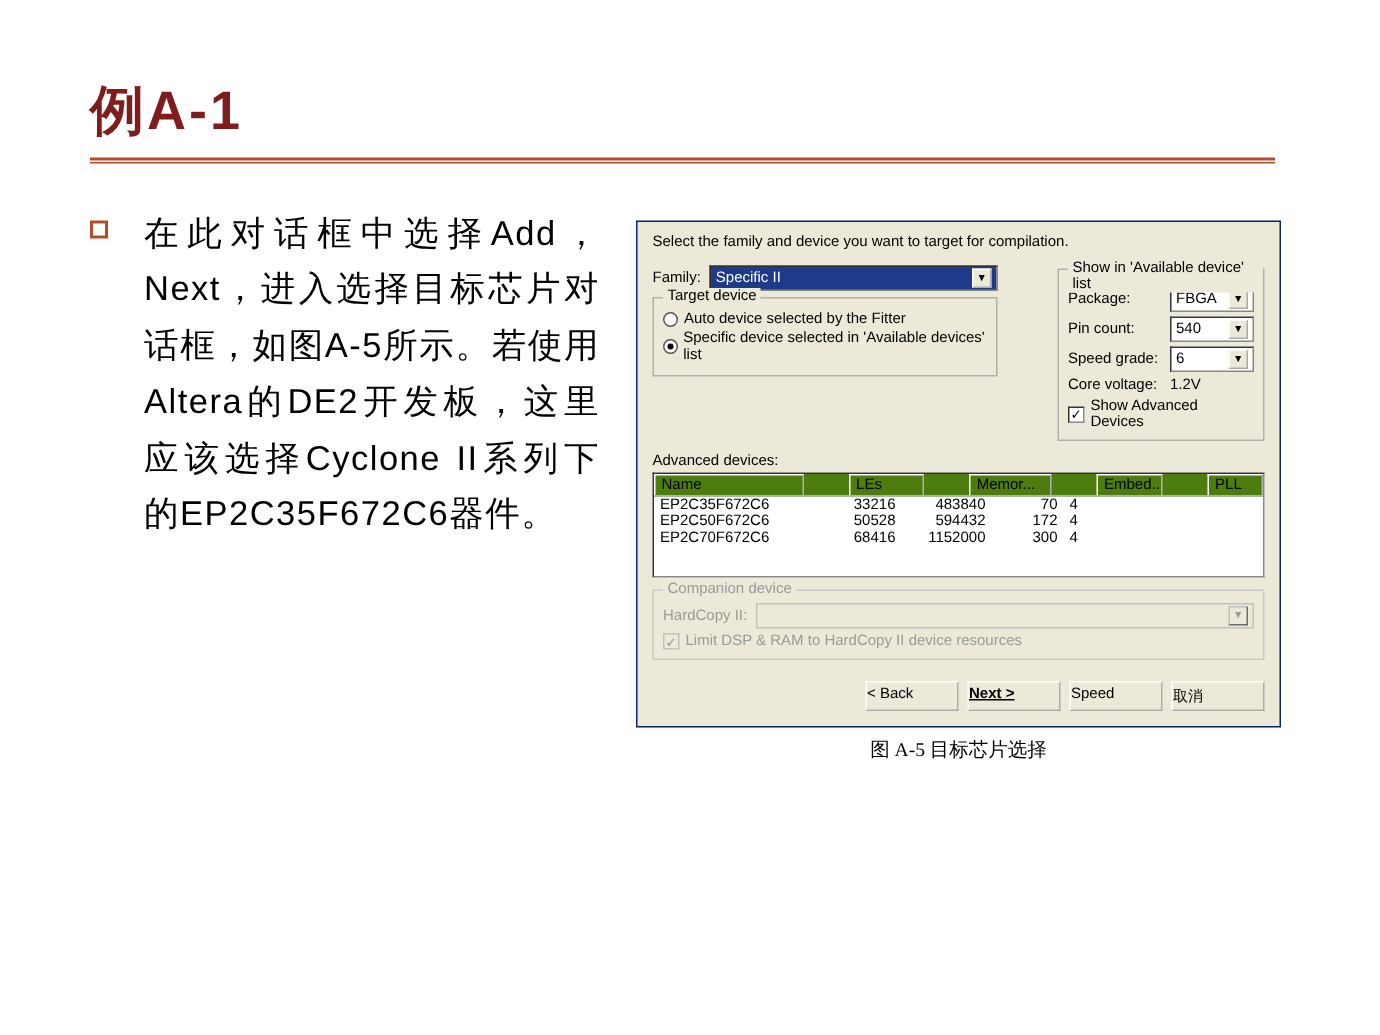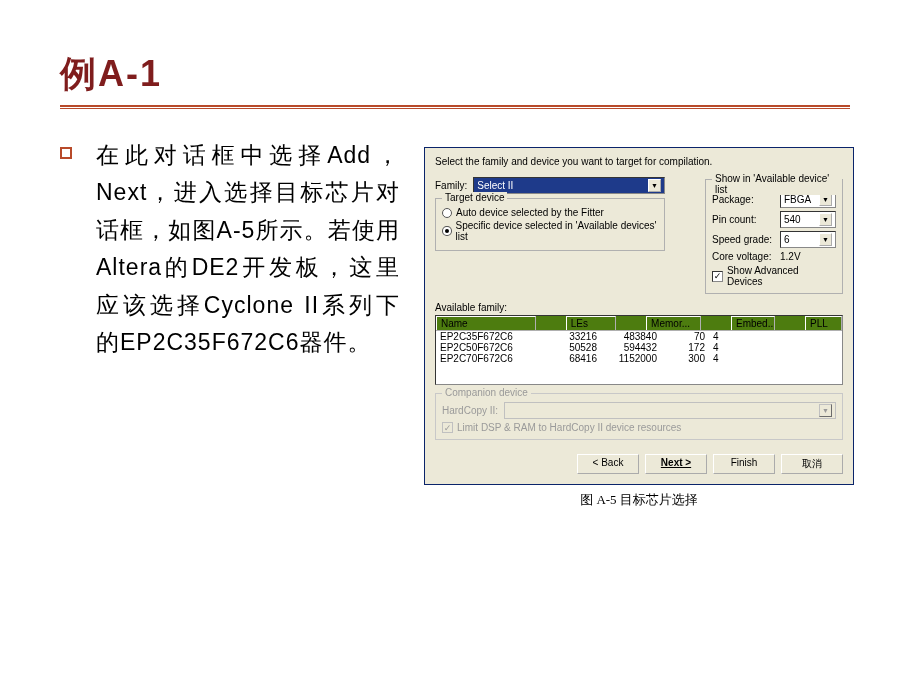--- a/index.html
+++ b/index.html
@@ -235,21 +235,20 @@
     gap: 6px;
     padding: 8px 10px 10px 10px;
     border-top: 0;
   }
   .btn {
     width: 62px;
     padding: 2px 0;
     font-size: 10px;
     background: #ece9d8;
     border: 1px outset #fff;
-    text-align: center;
   }
   .caption {
     font-family: SimSun, serif;
     font-size: 13px;
     color: #000;
     margin-top: 6px;
   }
 </style>
 </head>
 <body>
@@ -267,21 +266,21 @@
     <div class="right-col">
       <div class="dialog">
         <div class="dlg-body">
           <div class="instruction">Select the family and device you want to target for compilation.</div>
 
           <div class="row1">
             <div class="family-col">
               <div class="family-row">
                 <span class="lbl">Family:</span>
                 <div class="combo" style="flex:1">
-                  <span>Select II</span>
+                  <span>Specific II</span>
                   <div class="combo-arrow">▼</div>
                 </div>
               </div>
               <div class="groupbox">
                 <div class="groupbox-title">Target device</div>
                 <div class="radio-row">
                   <div class="radio"></div>
                   <span>Auto device selected by the Fitter</span>
                 </div>
                 <div class="radio-row">
@@ -320,21 +319,21 @@
                   <span>1.2V</span>
                 </div>
                 <div class="check-row">
                   <div class="check">✓</div>
                   <span>Show Advanced Devices</span>
                 </div>
               </div>
             </div>
           </div>
 
-          <div class="avail-lbl">Available family:</div>
+          <div class="avail-lbl">Advanced devices:</div>
           <div class="listview">
             <div class="lv-header">
               <div class="c-name">Name</div>
               <div class="c-les" style="text-align:left">LEs</div>
               <div class="c-mem" style="text-align:left">Memor...</div>
               <div class="c-emb" style="text-align:left">Embed...</div>
               <div class="c-pll">PLL</div>
             </div>
             <div class="lv-row">
               <div class="c-name">EP2C35F672C6</div>
@@ -371,21 +370,21 @@
             <div class="check-row" style="color:#9a9a9a">
               <div class="check-dis">✓</div>
               <span>Limit DSP &amp; RAM to HardCopy II device resources</span>
             </div>
           </div>
         </div>
 
         <div class="btn-row">
           <div class="btn">&lt; Back</div>
           <div class="btn" style="font-weight:bold;text-decoration:underline">Next &gt;</div>
-          <div class="btn">Finish</div>
+          <div class="btn">Speed</div>
           <div class="btn">取消</div>
         </div>
       </div>
 
       <div class="caption">图 A-5 目标芯片选择</div>
     </div>
   </div>
 </div>
 
 </body></html>

